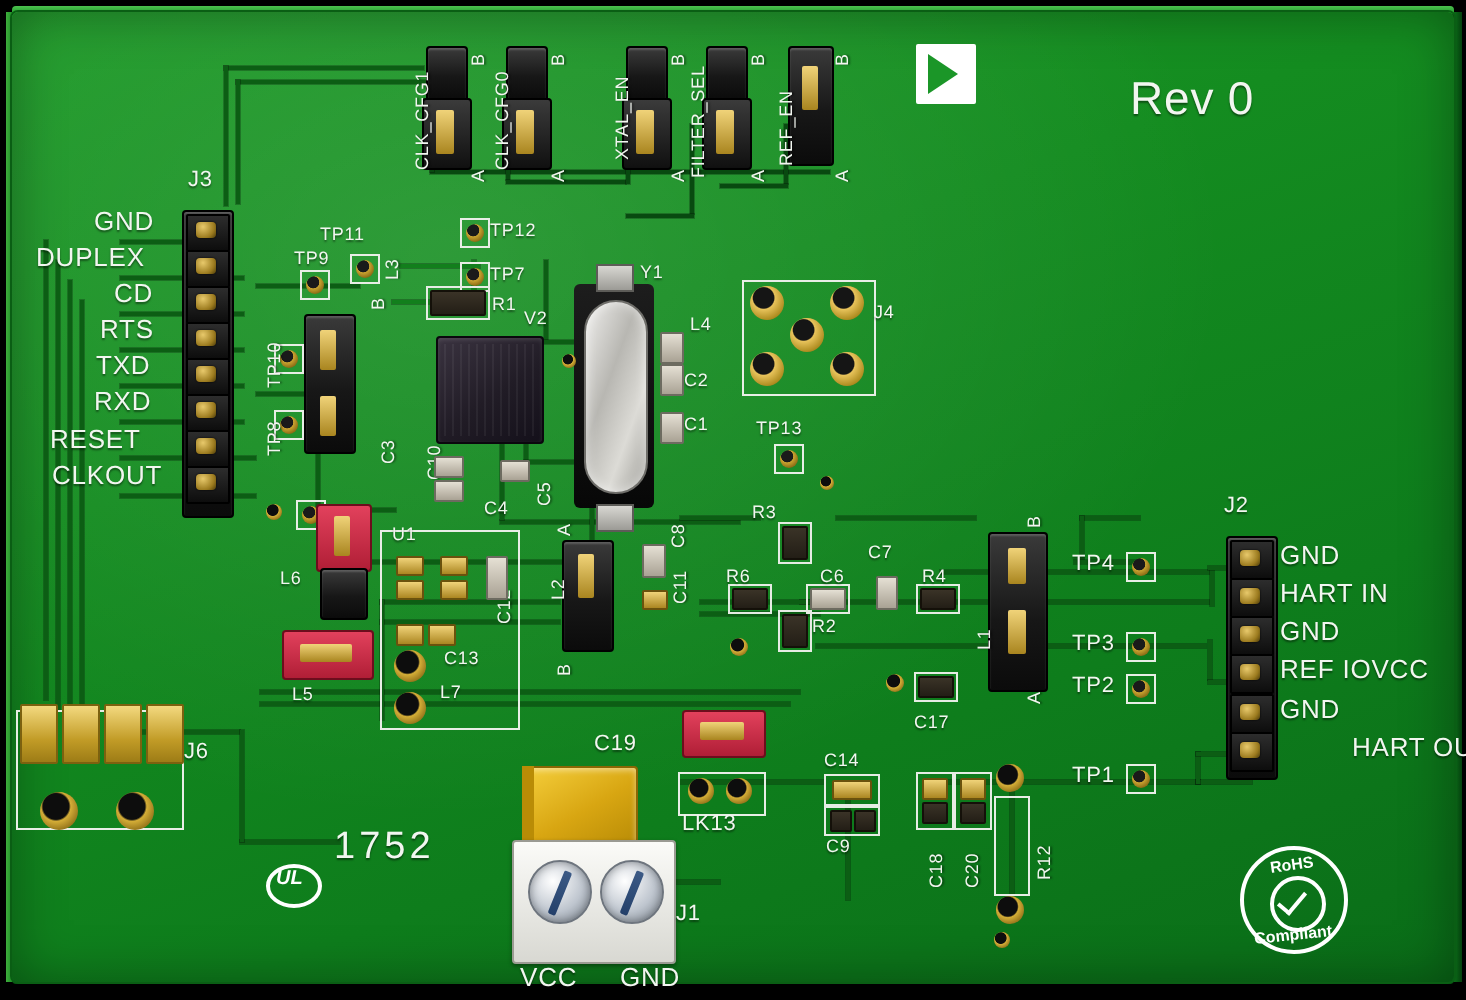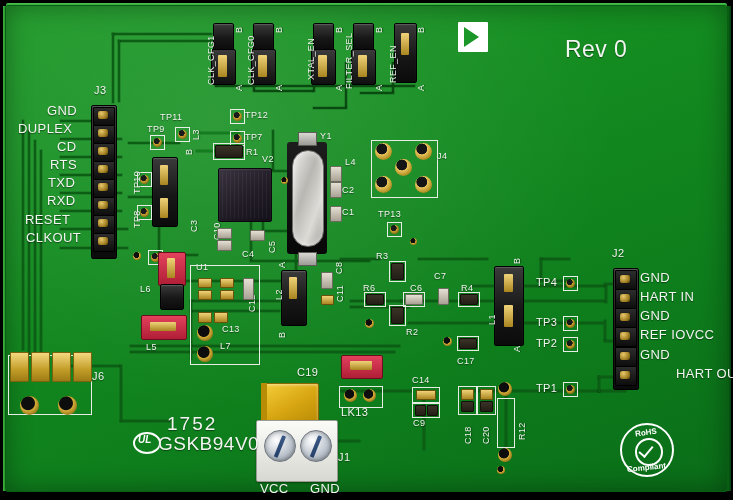--- a/index.html
+++ b/index.html
@@ -396,21 +396,21 @@
   <div class="smd-wrap" style="left:389px;top:261px;width:15px;height:19px;"></div>
   <div class="silk sm" style="left:376px;top:252px;">R3</div>
   <div class="smd res" style="left:366px;top:294px;width:16px;height:9px;"></div>
   <div class="smd-wrap" style="left:364px;top:292px;width:20px;height:13px;"></div>
   <div class="silk sm" style="left:363px;top:284px;">R6</div>
   <div class="smd cap" style="left:405px;top:294px;width:16px;height:9px;"></div>
   <div class="smd-wrap" style="left:403px;top:292px;width:20px;height:13px;"></div>
   <div class="silk sm" style="left:410px;top:284px;">C6</div>
   <div class="smd res" style="left:391px;top:307px;width:11px;height:15px;"></div>
   <div class="smd-wrap" style="left:389px;top:305px;width:15px;height:19px;"></div>
-  <div class="silk sm" style="left:406px;top:328px;">R2</div>
+  <div class="silk sm" style="left:406px;top:309px;">R2</div>
   <div class="smd cap" style="left:438px;top:288px;width:9px;height:15px;"></div>
   <div class="silk sm" style="left:434px;top:272px;">C7</div>
   <div class="smd res" style="left:460px;top:294px;width:16px;height:9px;"></div>
   <div class="smd-wrap" style="left:458px;top:292px;width:20px;height:13px;"></div>
   <div class="silk sm" style="left:461px;top:284px;">R4</div>
   <div class="smd res" style="left:459px;top:338px;width:16px;height:9px;"></div>
   <div class="smd-wrap" style="left:457px;top:336px;width:20px;height:13px;"></div>
   <div class="silk sm" style="left:457px;top:357px;">C17</div>
   <div class="via" style="left:443px;top:337px;width:9px;height:9px;"></div>
   <div class="via" style="left:365px;top:319px;width:9px;height:9px;"></div>
@@ -507,21 +507,20 @@
 
   <div class="term" style="left:256px;top:420px;width:80px;height:60px;"></div>
   <div class="screw" style="left:264px;top:430px;width:30px;height:30px;"></div>
   <div class="screw" style="left:300px;top:430px;width:30px;height:30px;"></div>
   <div class="silk md" style="left:338px;top:452px;">J1</div>
   <div class="silk lg" style="left:260px;top:482px;">VCC</div>
   <div class="silk lg" style="left:310px;top:482px;">GND</div>
 
   <div class="silk" style="left:167px;top:414px;font-size:19px;letter-spacing:2px;">1752</div>
   <div class="ul-logo" style="left:133px;top:432px;"></div>
-  <div class="silk" style="left:158px;top:434px;font-size:19px;letter-spacing:.5px;">GSKB94V0</div>
 
   <div class="rohs" style="left:620px;top:423px;">
     <div class="rohs-check"></div>
     <div class="rohs-t" style="left:13px;top:3px;transform:rotate(-8deg);">RoHS</div>
     <div class="rohs-t" style="left:5px;top:38px;transform:rotate(-6deg);">Compliant</div>
   </div>
 
   <div class="via" style="left:497px;top:466px;width:8px;height:8px;"></div>
   <div class="via" style="left:133px;top:252px;width:8px;height:8px;"></div>
   <div class="via" style="left:410px;top:238px;width:7px;height:7px;"></div>

